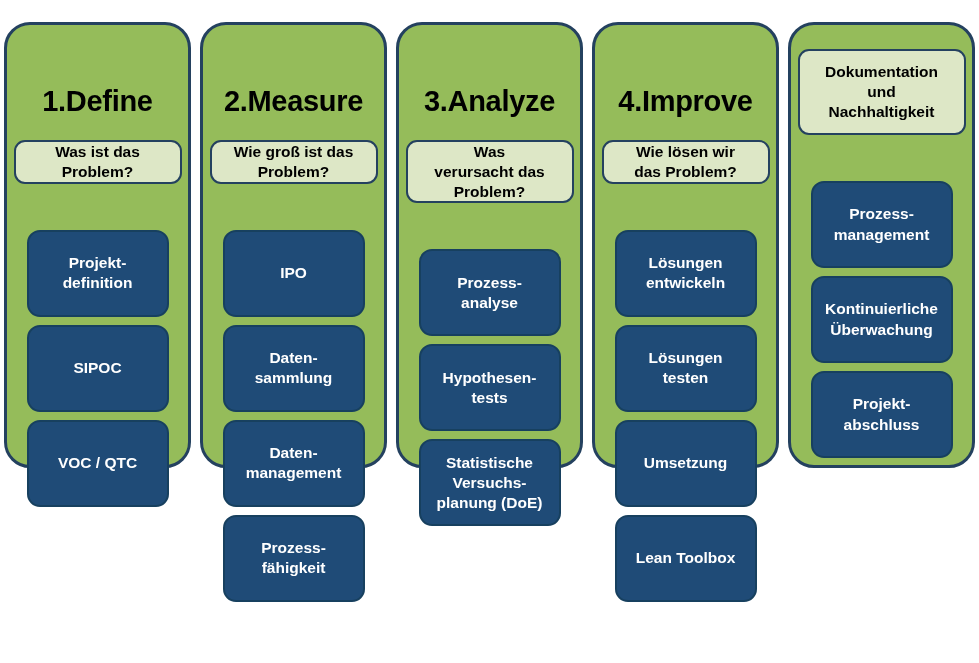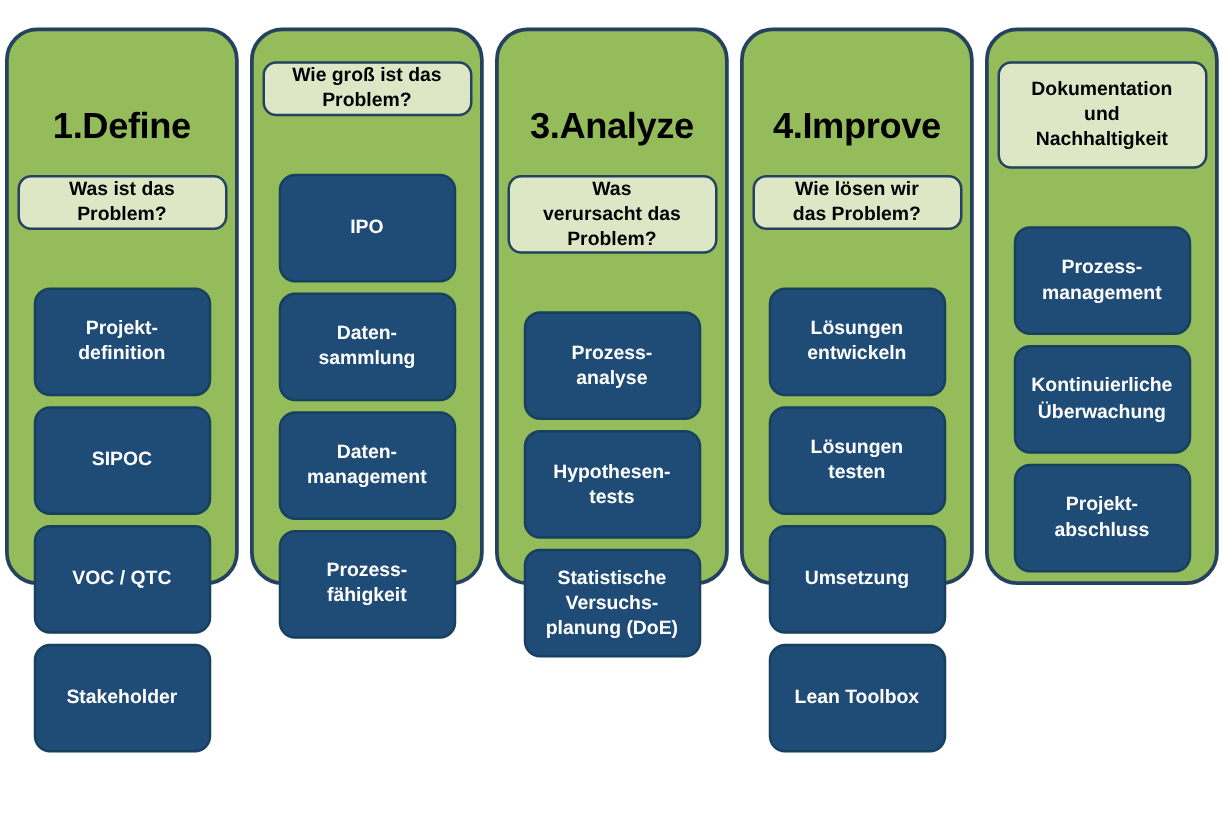--- a/index.html
+++ b/index.html
@@ -125,28 +125,24 @@
         <div class="tool-box">
           <div>
             <span class="line">SIPOC</span>
           </div>
         </div>
         <div class="tool-box">
           <div>
             <span class="line">VOC / QTC</span>
           </div>
         </div>
-        <div class="tool-box">
-          <div>
-            <span class="line">Stakeholder</span>
-          </div>
-        </div>
-      </div>
-    </div>
-    <div class="phase-column">
+      </div>
+    </div>
+    <div class="phase-column">
+      <div class="phase-title">2.Measure</div>
       <div class="question-box">
         <div>
           <span class="line">Wie groß ist das</span>
           <span class="line">Problem?</span>
         </div>
       </div>
       <div class="tool-list">
         <div class="tool-box">
           <div>
             <span class="line">IPO</span>

